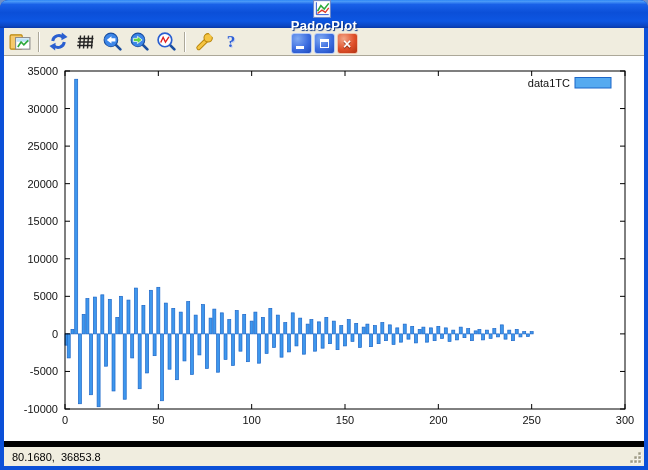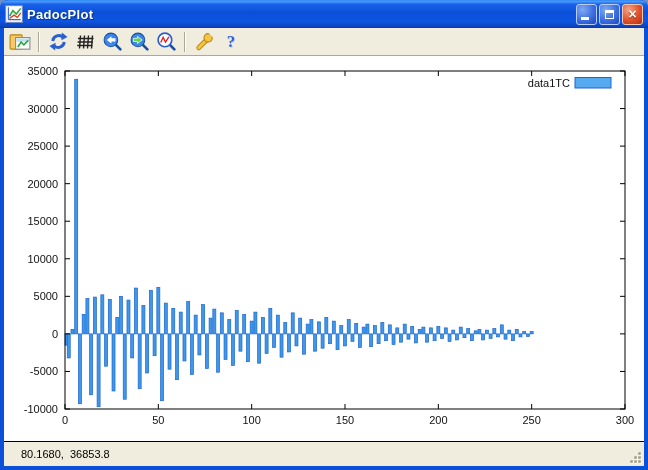--- a/index.html
+++ b/index.html
@@ -6,20 +6,21 @@
   *{box-sizing:border-box;}
   .window{
     position:relative;width:648px;height:470px;
     background:#0B50D8;border-radius:8px 8px 0 0;overflow:hidden;
     font-family:"Liberation Sans",sans-serif;
   }
   .titlebar{
     height:28px;display:flex;align-items:center;padding:0 5px 0 5px;
     border-radius:8px 8px 0 0;
     background:linear-gradient(180deg,#2D87F5 0%,#4A9AF8 5%,#1961E8 16%,#0B4FD8 45%,#0D56E2 75%,#0B46C4 92%,#0838A8 100%);
+    flex-direction:column;
   }
   .title-icon{width:18px;height:18px;display:inline-flex;margin-right:4px;}
   .title-text{
     color:#fff;font-weight:bold;font-size:13px;letter-spacing:.3px;
     text-shadow:1px 1px 1px #08307E;flex:1;
   }
   .tb-buttons{display:flex;gap:2px;}
   .tb-btn{
     width:21px;height:21px;border-radius:3px;padding:0;
     display:flex;align-items:center;justify-content:center;position:relative;
@@ -47,23 +48,23 @@
     display:flex;align-items:center;justify-content:center;cursor:default;
   }
   .tool-sep{width:2px;height:20px;margin:0 3px;
     border-left:1px solid #ACA899;border-right:1px solid #FFFFFF;}
   .help-glyph{color:#2E5FD6;font-weight:bold;font-size:17px;
     text-shadow:1px 1px 0 #C9D4EE;font-family:"Liberation Serif",serif;}
   .plot-panel{margin:0 4px;height:385px;background:#fff;position:relative;}
   #chart{display:block;width:640px;height:385px;}
   #chart text{font-family:"Liberation Sans",sans-serif;font-size:11px;fill:#111;}
   .statusbar{
-    margin:0 4px;height:25px;background:#F0EDDF;border-top:1px solid #000000;
+    margin:0 4px;height:25px;background:#F0EDDF;border-top:6px solid #000000;
     display:flex;align-items:center;position:relative;
-    font-size:11px;color:#000;padding-left:17px;
+    font-size:11px;color:#000;padding-left:8px;
   }
   .status-text{white-space:pre;}
   .grip{position:absolute;right:1px;bottom:1px;width:14px;height:14px;}
 </style>
 </head>
 <body>
 
 <div class="window">
 
   <div class="titlebar">

